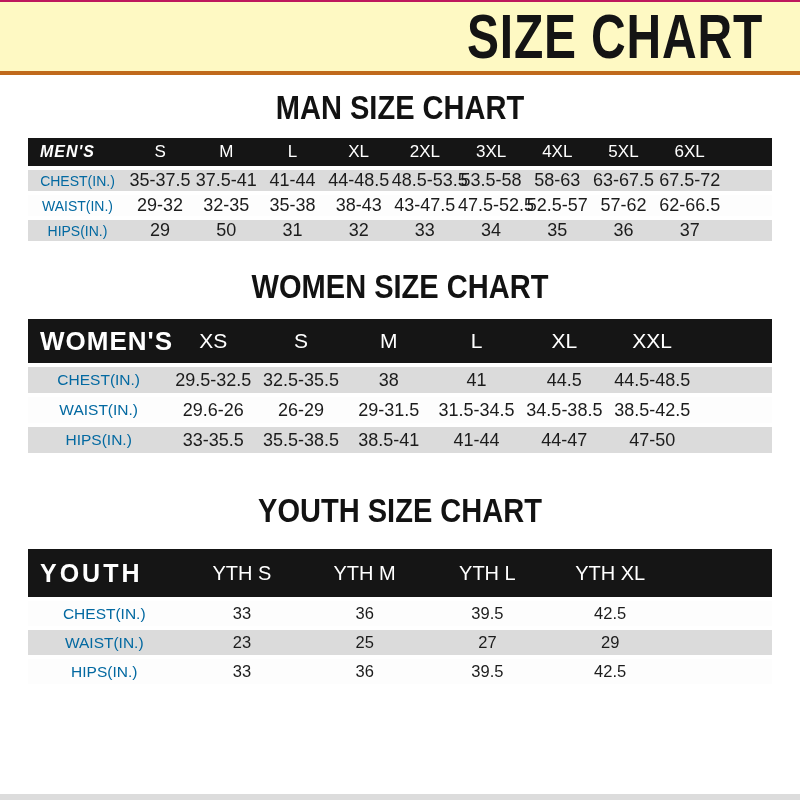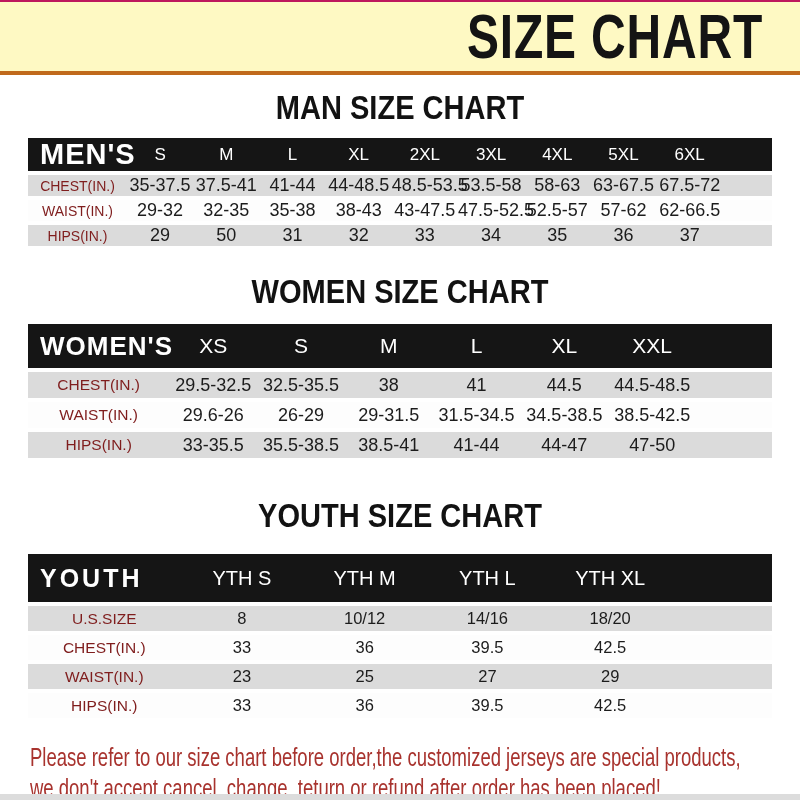--- a/index.html
+++ b/index.html
@@ -34,24 +34,24 @@
   }
   .tbl-men{margin-top:8px;}
   .tbl-women{margin-top:10px;}
   .tbl-youth{margin-top:16px;}
   th,td{padding:0;text-align:center;vertical-align:middle;white-space:nowrap;overflow:visible;}
   thead th{background:#151515;color:#ffffff;font-weight:normal;}
   .corner{font-weight:800;text-align:left;padding-left:12px;letter-spacing:1px;}
   .row-gray td{background:#dbdbdb;}
   .row-white td{background:#fdfdfd;}
   tbody td{color:#1c1c1c;}
-  .lbl{color:#7f1d1d;}
+  .lbl{color:#0369a1;}
   
   .tbl-men thead th{height:28px;font-size:17px;}
-  .tbl-men .corner{font-size:29px;}
+  .tbl-men .corner{font-size:16px;font-style:italic;}
   .tbl-men tbody td{height:21px;font-size:18px;}
   .tbl-men .lbl{font-size:14px;}
   
   .tbl-women thead th{height:44px;font-size:21px;}
   .tbl-women .corner{font-size:26px;}
   .tbl-women tbody td{height:26px;font-size:18px;}
   .tbl-women .lbl{font-size:15.5px;}
   
   .tbl-youth thead th{height:48px;font-size:20px;}
   .tbl-youth .corner{font-size:25px;letter-spacing:3px;}
@@ -225,28 +225,20 @@
       <tr>
         <th class="corner">YOUTH</th>
         <th>YTH S</th>
         <th>YTH M</th>
         <th>YTH L</th>
         <th>YTH XL</th>
         <th></th>
       </tr>
     </thead>
     <tbody>
-      <tr class="row-gray">
-        <td class="lbl">U.S.SIZE</td>
-        <td>8</td>
-        <td>10/12</td>
-        <td>14/16</td>
-        <td>18/20</td>
-        <td></td>
-      </tr>
       <tr class="row-white">
         <td class="lbl">CHEST(IN.)</td>
         <td>33</td>
         <td>36</td>
         <td>39.5</td>
         <td>42.5</td>
         <td></td>
       </tr>
       <tr class="row-gray">
         <td class="lbl">WAIST(IN.)</td>
@@ -260,21 +252,15 @@
         <td class="lbl">HIPS(IN.)</td>
         <td>33</td>
         <td>36</td>
         <td>39.5</td>
         <td>42.5</td>
         <td></td>
       </tr>
     </tbody>
   </table>
 
-  <div class="footer">
-    <div class="footer-inner">
-      <div>Please refer to our size chart before order,the customized jerseys are special products,</div>
-      <div>we don't accept cancel, change, teturn or refund after order has been placed!</div>
-    </div>
-  </div>
 
   <div class="bottom-strip"></div>
 </div>
 
 </body></html>

